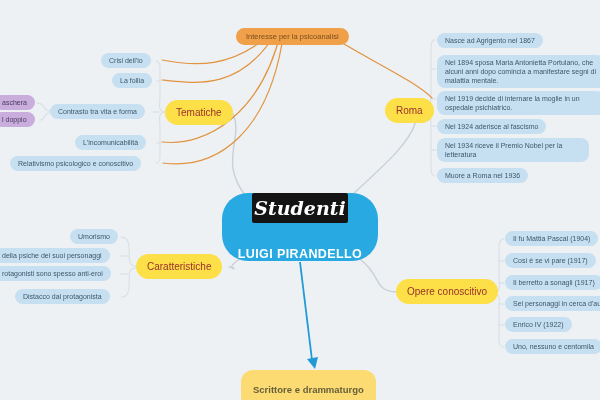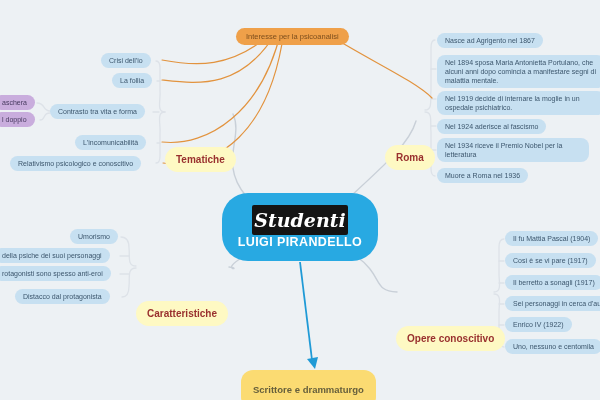--- a/index.html
+++ b/index.html
@@ -5,30 +5,30 @@
   html,body{margin:0;padding:0;background:#edf1f4;}
   #stage{position:relative;width:600px;height:400px;background:#edf1f4;overflow:hidden;
          font-family:"Liberation Sans",sans-serif;}
   svg.wires{position:absolute;left:0;top:0;width:600px;height:400px;}
 
   .item{position:absolute;background:#c7e0f1;color:#3c566d;font-size:7px;line-height:9px;
         padding:3px 8px;border-radius:8px;white-space:nowrap;}
   .item.wrap{white-space:normal;}
   .item.purple{background:#c9addd;color:#46395e;}
 
-  .topic{position:absolute;background:#fef9c3;color:#99302e;font-weight:bold;font-size:10px;
-         padding:7px 11px;border-radius:16px;white-space:nowrap;margin-top:47px;}
+  .topic{position:absolute;background:#fde047;color:#99302e;font-weight:normal;font-size:10px;
+         padding:7px 11px;border-radius:16px;white-space:nowrap;}
 
   .float-orange{position:absolute;left:236px;top:12px;background:#efa049;color:#7d4e1d;
         font-size:7.5px;font-weight:normal;padding:4px 10px;border-radius:10px;white-space:nowrap;margin-top:16px;}
   .float-yellow{position:absolute;left:241px;top:370px;background:#fbdb72;color:#665f3c;
         font-size:9.5px;font-weight:bold;padding:14px 12px;border-radius:12px;white-space:nowrap;}
 
   .center-node{position:absolute;left:222px;top:193px;width:156px;height:68px;background:#28a9e2;
-        border-radius:26px;display:flex;flex-direction:column;align-items:center;justify-content:center;}
+        border-radius:26px;display:flex;flex-direction:column;align-items:center;justify-content:space-between;}
   .logo-box{background:#141414;color:#ffffff;width:96px;height:30px;display:flex;align-items:center;
         justify-content:center;border-radius:2px;
         font-family:"DejaVu Serif",serif;font-style:italic;font-weight:bold;font-size:19px;}
   .center-title{color:#ffffff;font-weight:bold;font-size:12.5px;letter-spacing:0.4px;}
 </style>
 </head>
 <body>
 
 <div id="stage">
 

